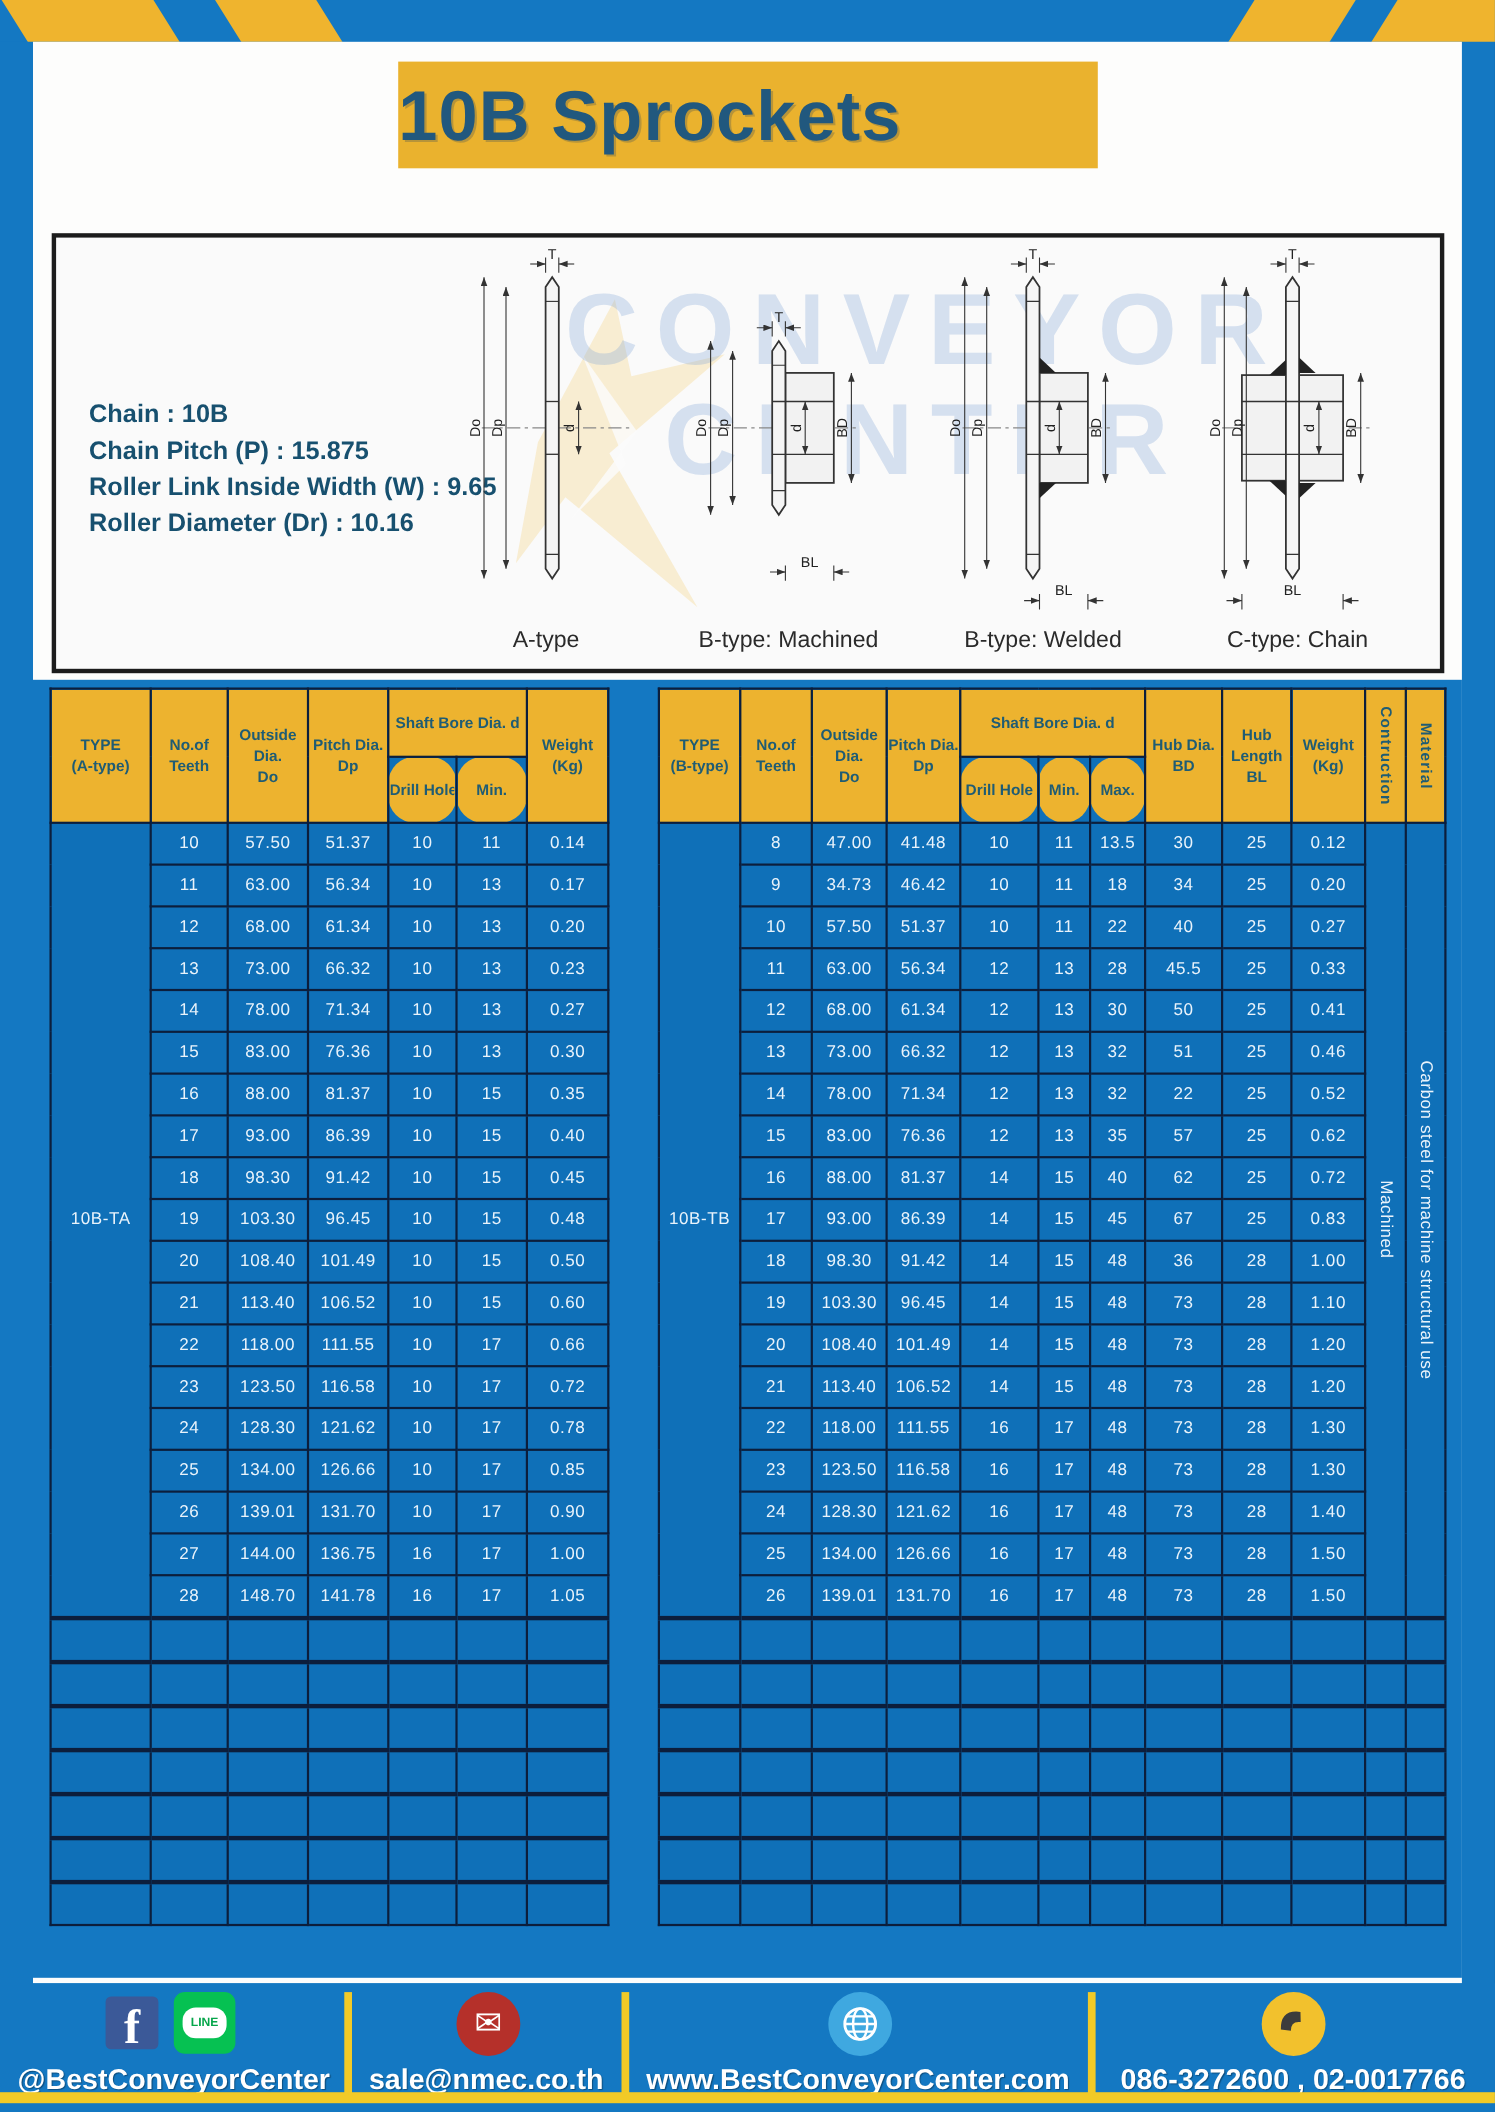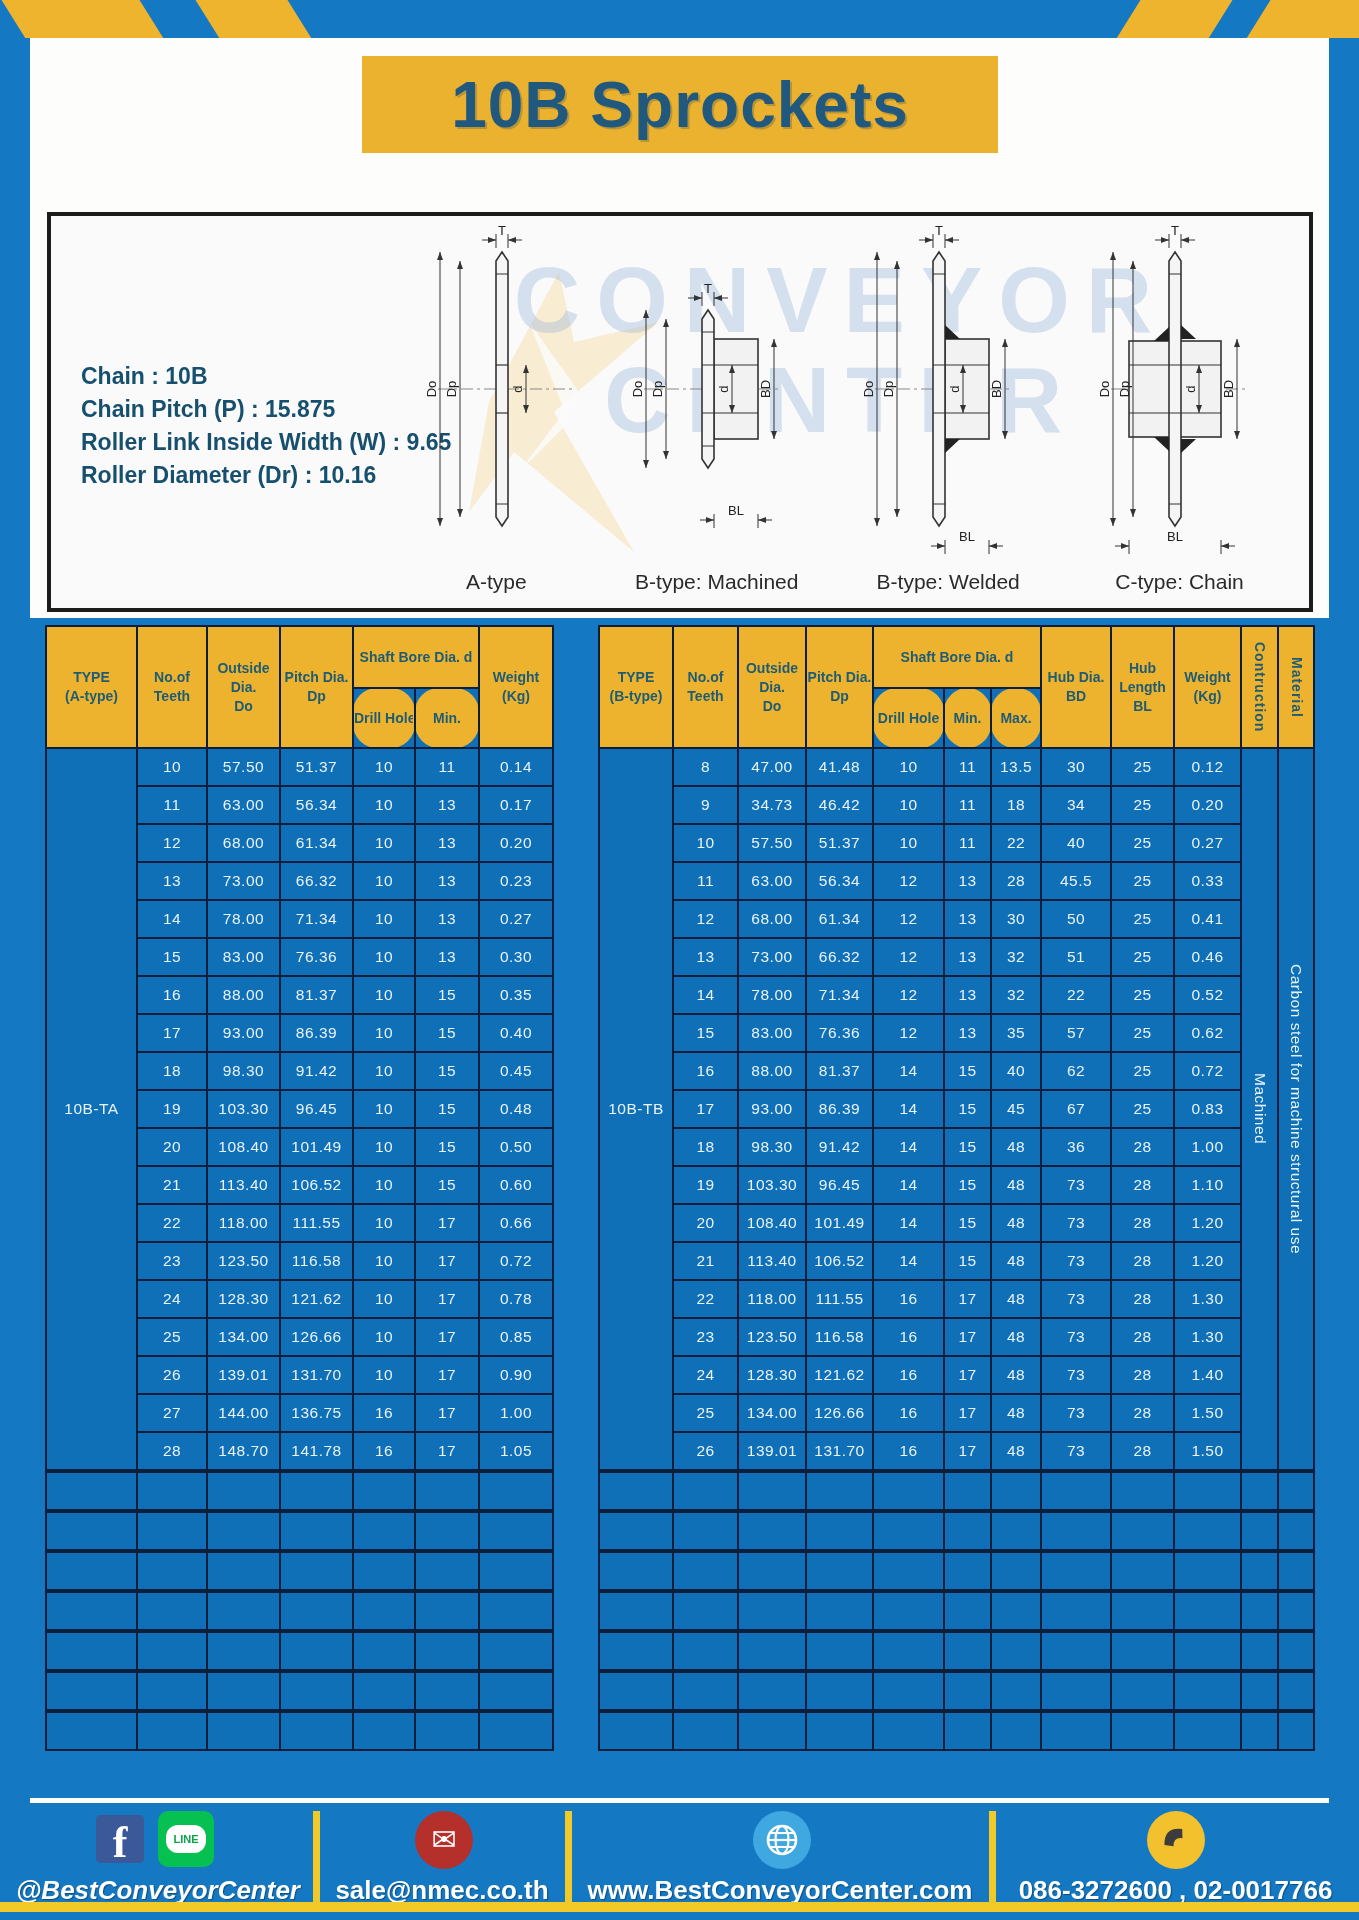--- a/index.html
+++ b/index.html
@@ -10,21 +10,21 @@
   .stripe{position:absolute;top:-6px;height:52px;background:#efb42e;}
   .s1{left:14px;width:138px;transform:skewX(32deg);}
   .s2{left:208px;width:92px;transform:skewX(32deg);}
   .s3{left:1128px;width:92px;transform:skewX(-32deg);}
   .s4{left:1258px;width:138px;transform:skewX(-32deg);}
   
   .white-area{position:absolute;left:30px;top:38px;width:1299px;height:1765px;background:#fdfdfc;}
   .blue-table-zone{position:absolute;left:30px;top:618px;width:1299px;height:1180px;background:#1478c2;}
   
   .title-box{position:absolute;left:362px;top:56px;width:636px;height:97px;background:#eab22e;
-             display:flex;align-items:center;justify-content:center;}
+             display:flex;align-items:center;}
   .title-box span{font-size:64px;font-weight:bold;color:#21587e;letter-spacing:1px;
                   text-shadow:2px 2px 0 rgba(30,60,90,.25);}
   
   .panel{position:absolute;left:47px;top:212px;width:1266px;height:400px;background:#fafafa;
          border:4px solid #1c1c1c;box-sizing:border-box;overflow:hidden;}
   .watermark{position:absolute;left:390px;top:34px;width:800px;text-align:center;
              font-weight:bold;font-size:92px;line-height:100px;letter-spacing:16px;
              color:rgba(130,165,215,.30);white-space:nowrap;}
   .wm-star{position:absolute;left:408px;top:46px;opacity:.35;}
   .specs{position:absolute;left:30px;top:100px;margin-top:44px;}
@@ -868,21 +868,21 @@
 
   <div class="footer">
     <div class="fb-icon">
         <span>f</span>
       </div>
     <div class="line-icon">
       <div class="line-bubble">
           <span>LINE</span>
         </div>
     </div>
-    <div class="ftext" style="left:0;width:316px;font-style:italic;">@BestConveyorCenter</div>
+    <div class="ftext" style="left:0;width:316px;">@BestConveyorCenter</div>
     <div class="fdiv" style="left:313px;"></div>
     <div class="circle-icon mail">
         <span>✉</span>
       </div>
     <div class="ftext" style="left:316px;width:252px;">sale@nmec.co.th</div>
     <div class="fdiv" style="left:565px;"></div>
     <div class="circle-icon globe">
       <svg width="40" height="40" viewBox="0 0 40 40">
         <circle cx="20" cy="20" r="14" fill="none" stroke="#fff" stroke-width="2.6"></circle>
         <ellipse cx="20" cy="20" rx="6.5" ry="14" fill="none" stroke="#fff" stroke-width="2.2"></ellipse>

